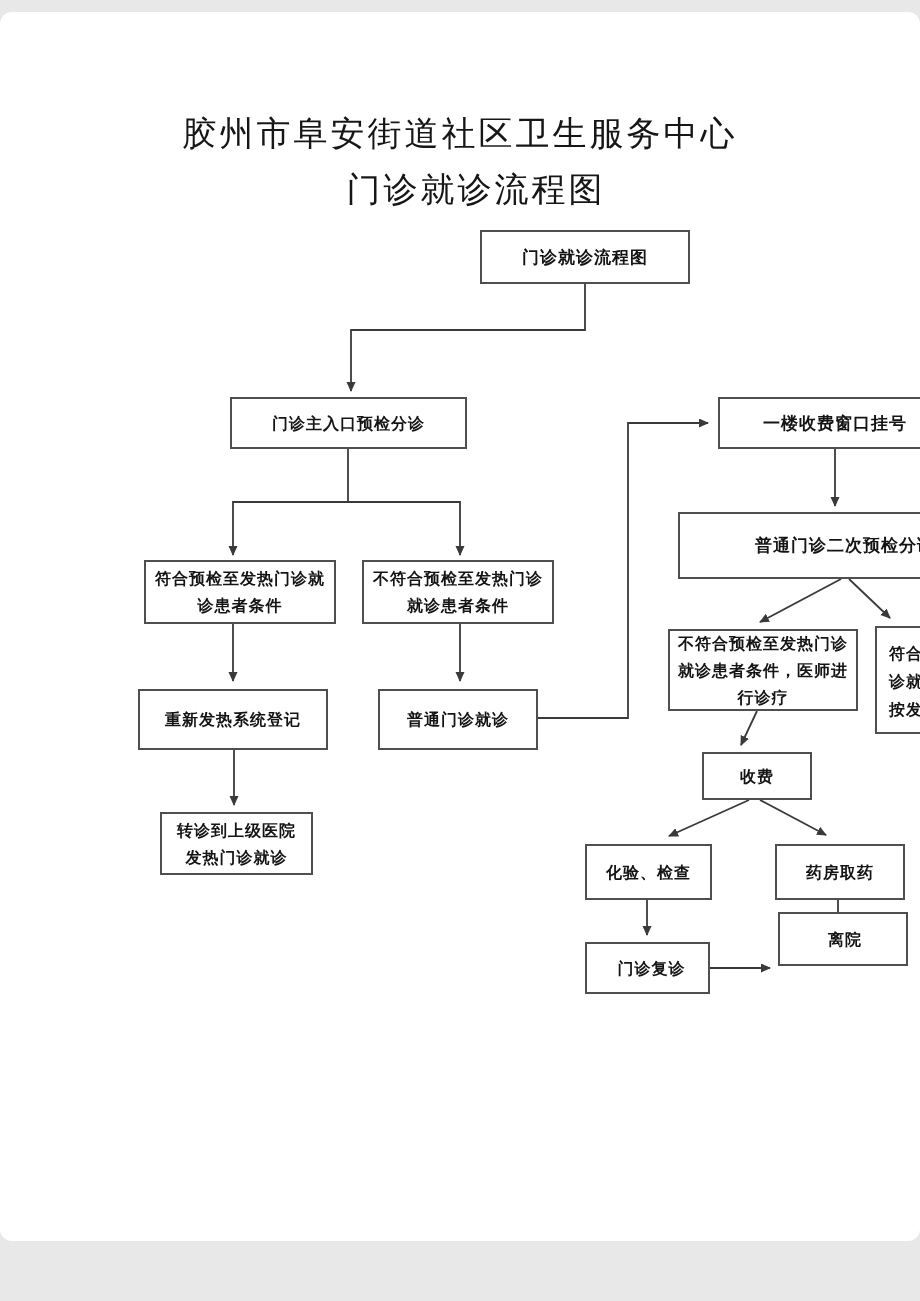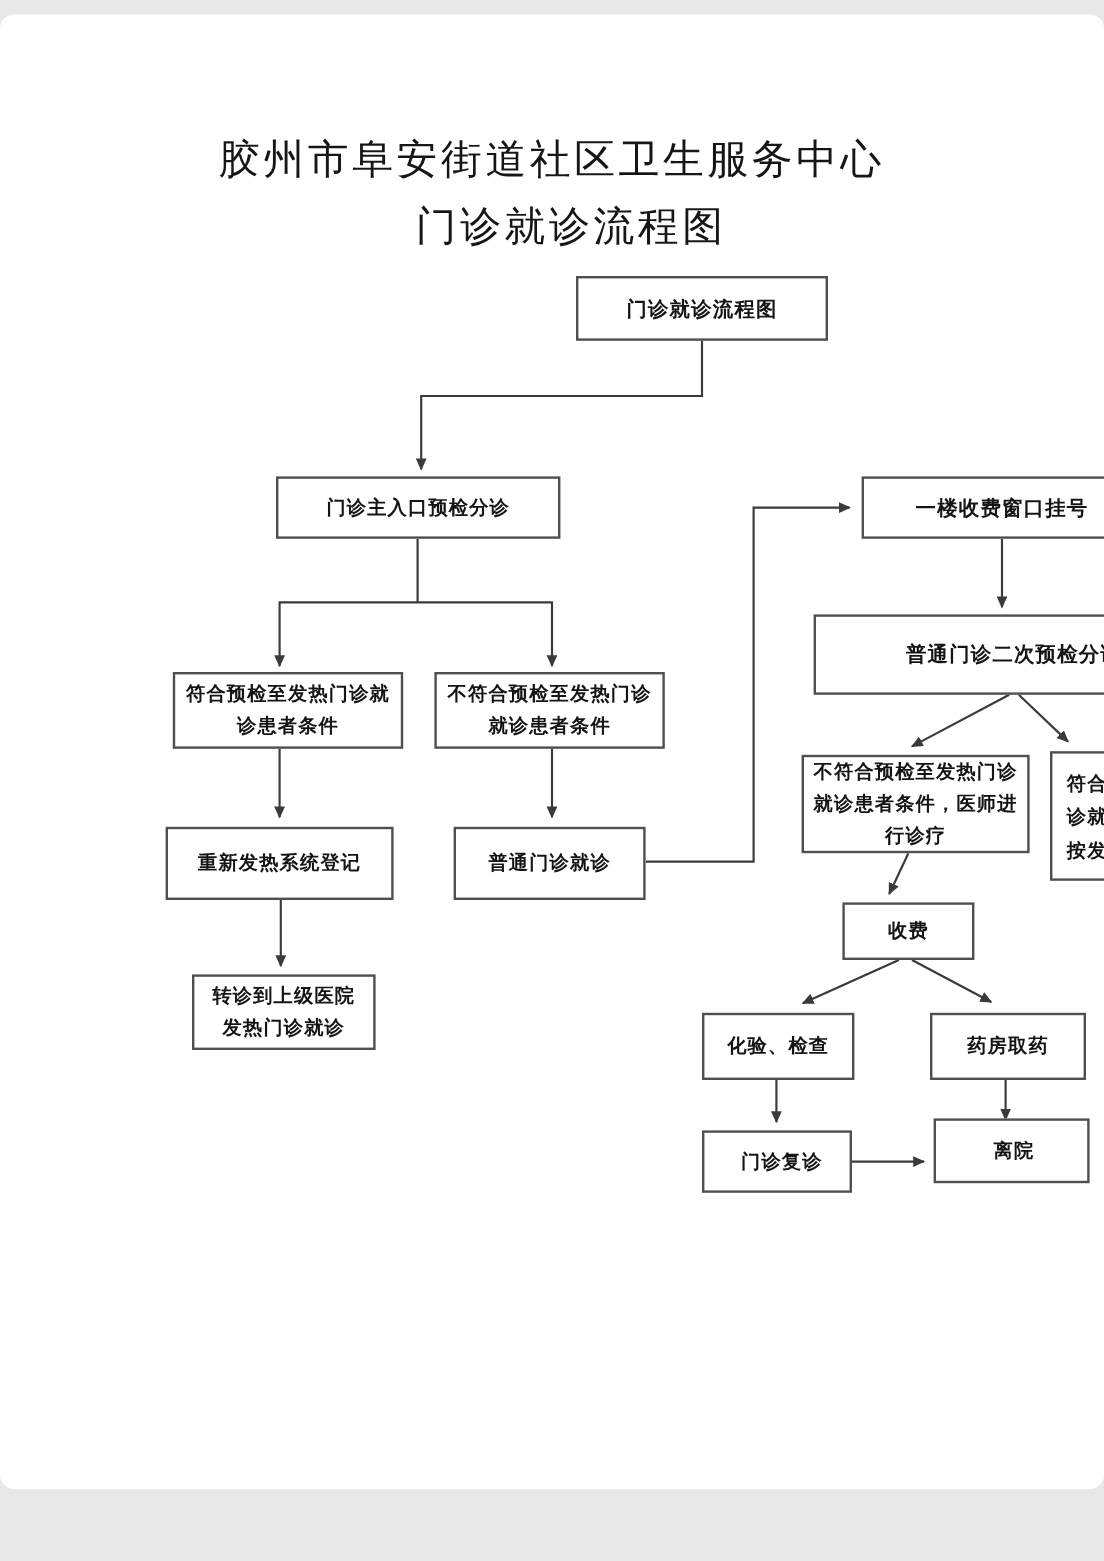--- a/index.html
+++ b/index.html
@@ -148,21 +148,21 @@
   </div>
 
   <div class="node" style="left:775px;top:832px;width:130px;height:56px;">
     <span class="lbl">药房取药</span>
   </div>
 
   <div class="node" style="left:585px;top:930px;width:125px;height:52px;padding-left:16px;">
     <span class="lbl">门诊复诊</span>
   </div>
 
-  <div class="node" style="left:778px;top:920px;width:130px;height:54px;padding-left:12px;">
+  <div class="node" style="left:778px;top:900px;width:130px;height:54px;padding-left:12px;">
     <span class="lbl">离院</span>
   </div>
 
   <div class="node" style="left:160px;top:800px;width:153px;height:63px;">
     <span class="lbl">转诊到上级医院发热门诊就诊</span>
   </div>
 
 </div>
 
 </body></html>

